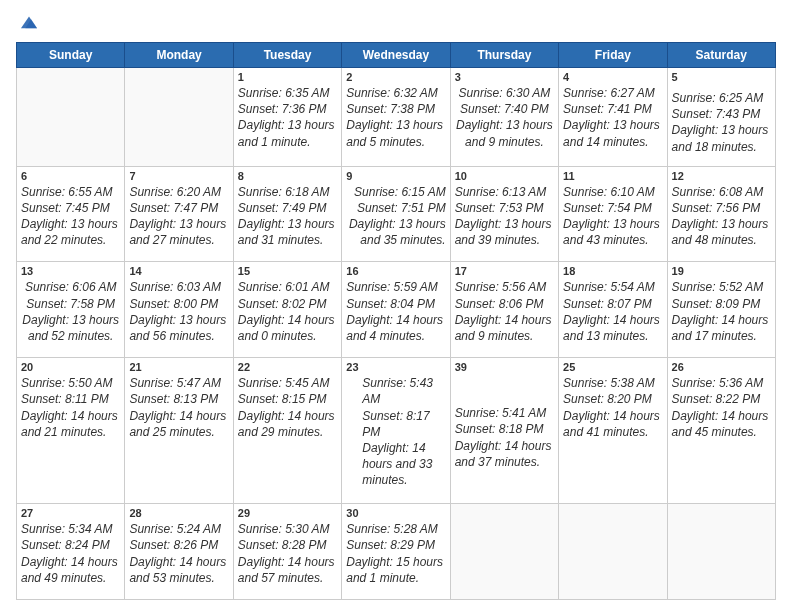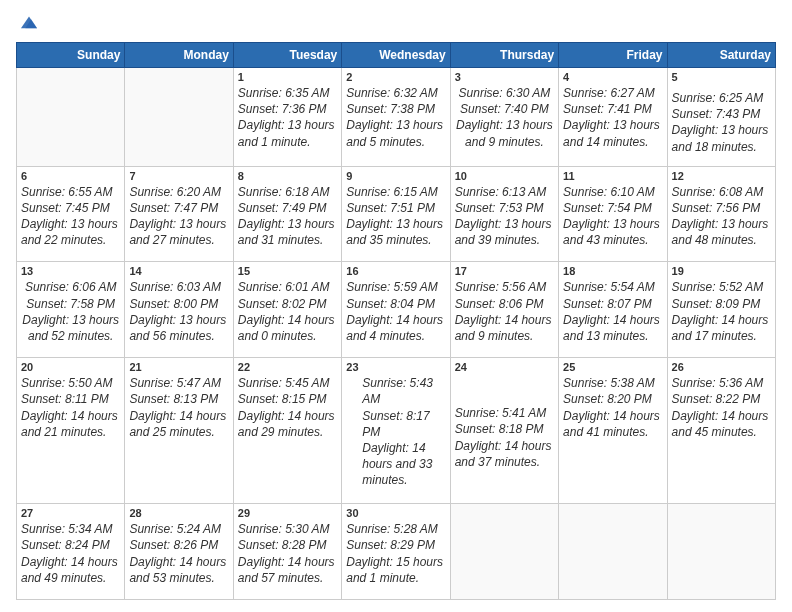--- a/index.html
+++ b/index.html
@@ -68,21 +68,21 @@
       width: 100%;
       table-layout: fixed;
     }
     .calendar thead tr th {
       background: #2b6cb0;
       color: #fff;
       font-size: 12px;
       font-weight: bold;
       padding: 5px 4px;
       border: 1px solid #1a4e8c;
-      text-align: right;
+      text-align: center;
     }
     .calendar tbody tr td {
       border: 1px solid #ccc;
       vertical-align: top;
       padding: 3px 4px;
       font-size: 9.5px;
       color: #333;
       height: 88px;
     }
     .day-num {
@@ -183,21 +183,21 @@
 Daylight: 13 hours and 27 minutes.</div>
           </td>
           <td>
             <span class="day-num">8</span>
             <div class="day-info" style="white-space: pre-line;">Sunrise: 6:18 AM
 Sunset: 7:49 PM
 Daylight: 13 hours and 31 minutes.</div>
           </td>
           <td>
             <span class="day-num">9</span>
-            <div class="day-info" style="white-space: pre-line;">Sunrise: 6:15 AM
+            <div class="day-info" style="white-space: pre-line; text-align: right;">Sunrise: 6:15 AM
 Sunset: 7:51 PM
 Daylight: 13 hours and 35 minutes.</div>
           </td>
           <td>
             <span class="day-num">10</span>
             <div class="day-info" style="white-space: pre-line;">Sunrise: 6:13 AM
 Sunset: 7:53 PM
 Daylight: 13 hours and 39 minutes.</div>
           </td>
           <td>
@@ -276,21 +276,21 @@
 Sunset: 8:15 PM
 Daylight: 14 hours and 29 minutes.</div>
           </td>
           <td>
             <span class="day-num">23</span>
             <div class="day-info" style="white-space: pre-line; margin-left: 16px;">Sunrise: 5:43 AM
 Sunset: 8:17 PM
 Daylight: 14 hours and 33 minutes.</div>
           </td>
           <td>
-            <span class="day-num">24</span>
+            <span class="day-num">39</span>
             <div class="day-info" style="white-space: pre-line; margin-top: 32px;">Sunrise: 5:41 AM
 Sunset: 8:18 PM
 Daylight: 14 hours and 37 minutes.</div>
           </td>
           <td>
             <span class="day-num">25</span>
             <div class="day-info" style="white-space: pre-line;">Sunrise: 5:38 AM
 Sunset: 8:20 PM
 Daylight: 14 hours and 41 minutes.</div>
           </td>

